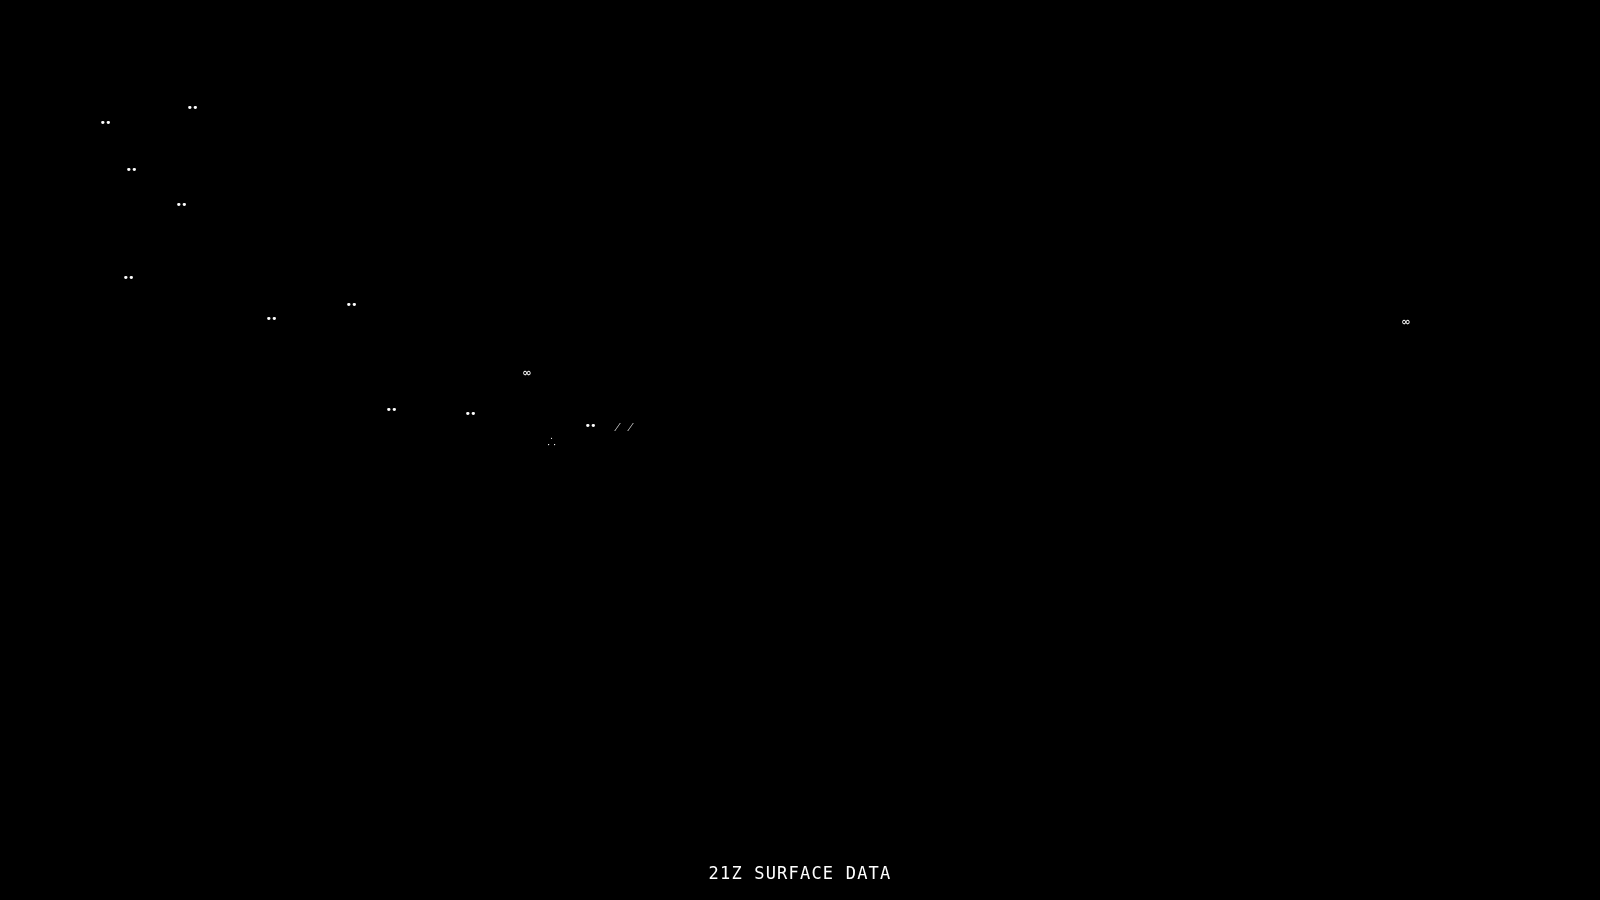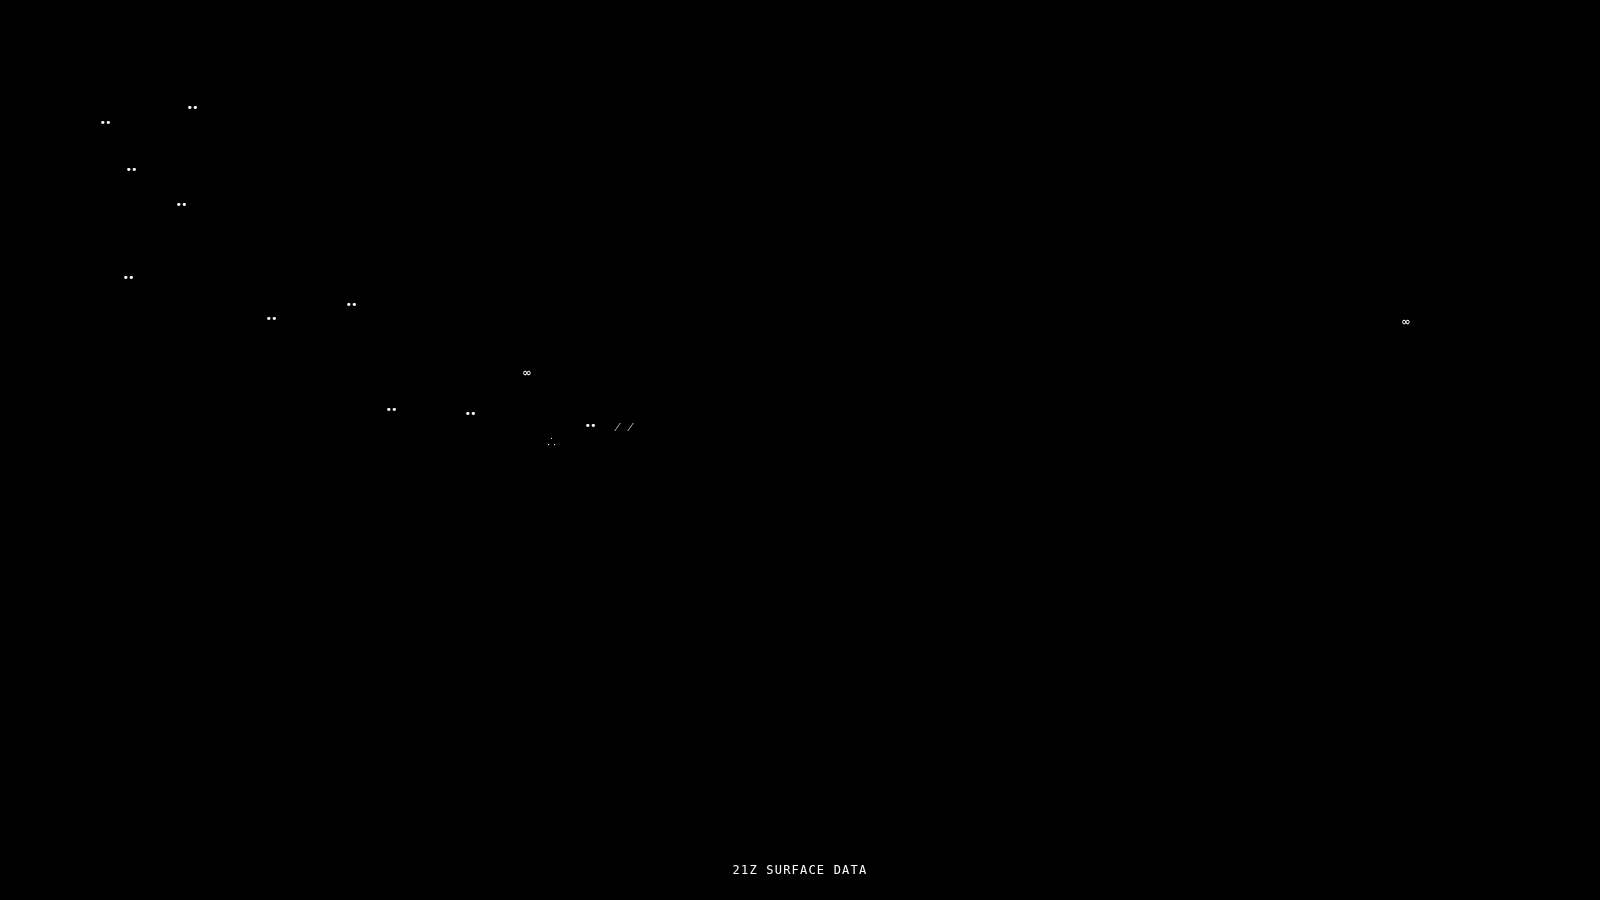--- a/index.html
+++ b/index.html
@@ -38,21 +38,21 @@
     line-height: 9px;
     text-align: center;
   }
   #caption {
     position: absolute;
     left: 0;
     width: 1600px;
     text-align: center;
     color: #ffffff;
     font-family: "DejaVu Sans Mono", monospace;
-    font-size: 12px;
+    font-size: 17px;
     letter-spacing: 1.2px;
     white-space: pre;
   }
 </style>
 </head>
 <body>
 
 <div id="app">
   <div id="stations-layer">
       <div class="station" style="left: 105px; top: 122px;">••</div>

